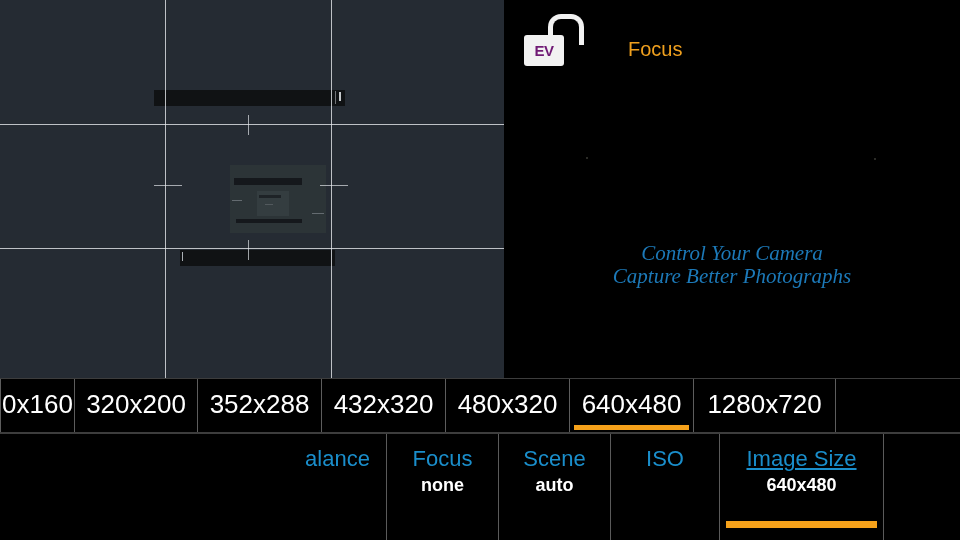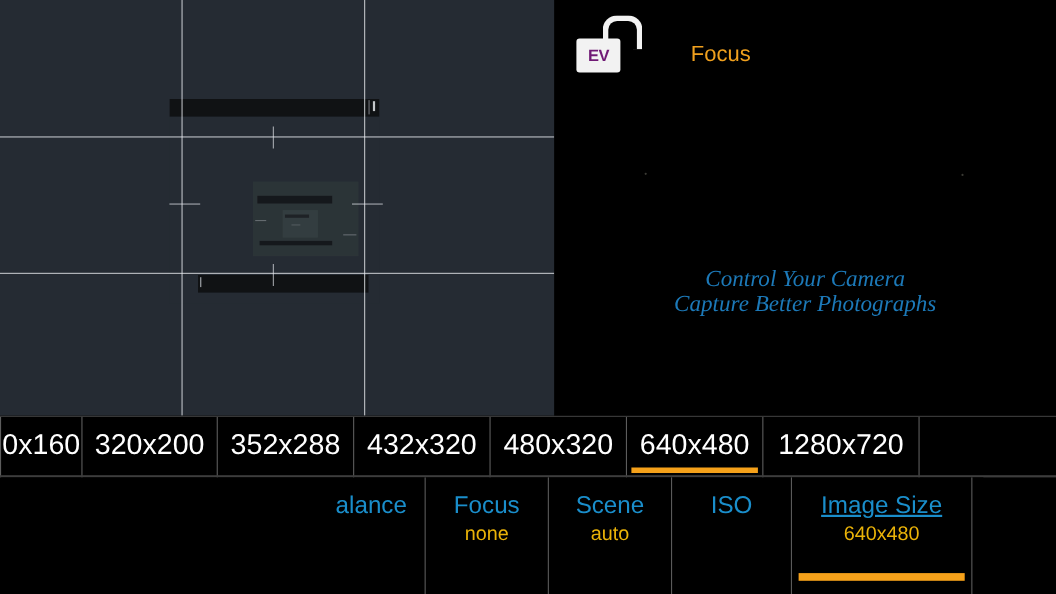--- a/index.html
+++ b/index.html
@@ -45,21 +45,21 @@
   .res-item.sel .rbar{position:absolute;left:4px;right:4px;bottom:5px;height:5px;background:#f5a11a;}
   .resbar-base{position:absolute;left:0;right:0;bottom:0;height:2px;background:#3d3d3d;}
 
   
   .toolbar{position:absolute;left:0;top:434px;width:894px;height:106px;background:#000;}
   .tb-scroll{position:absolute;left:0;top:0;height:106px;display:flex;align-items:flex-start;}
   .tb-item{position:relative;height:106px;box-sizing:border-box;border-right:1px solid #5a5a5a;
     display:flex;flex-direction:column;align-items:center;padding-top:12px;}
   .tb-item .tlabel{color:#1a8ecb;font-size:22px;line-height:26px;white-space:nowrap;}
   .tb-item.active .tlabel{text-decoration:underline;}
-  .tb-item .tvalue{color:#eab308;font-size:18px;line-height:22px;margin-top:2px;white-space:nowrap;}
+  .tb-item .tvalue{color:#ffffff;font-size:18px;line-height:22px;margin-top:2px;white-space:nowrap;font-weight:bold;}
   .tb-item.active .tbar{position:absolute;left:6px;right:6px;bottom:12px;height:7px;background:#f5a11a;}
 </style>
 </head>
 <body>
 
 <div id="app">
 
   <div class="viewfinder">
     <div class="vf-inner">
 

